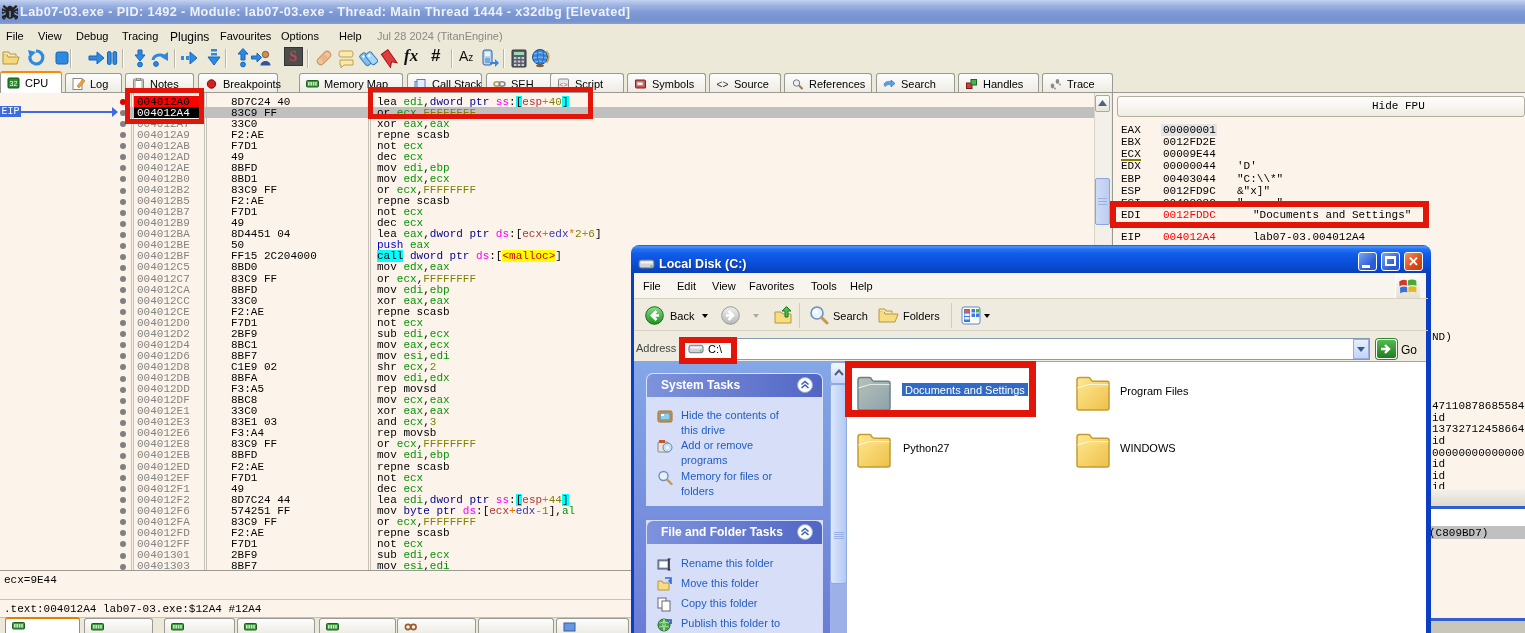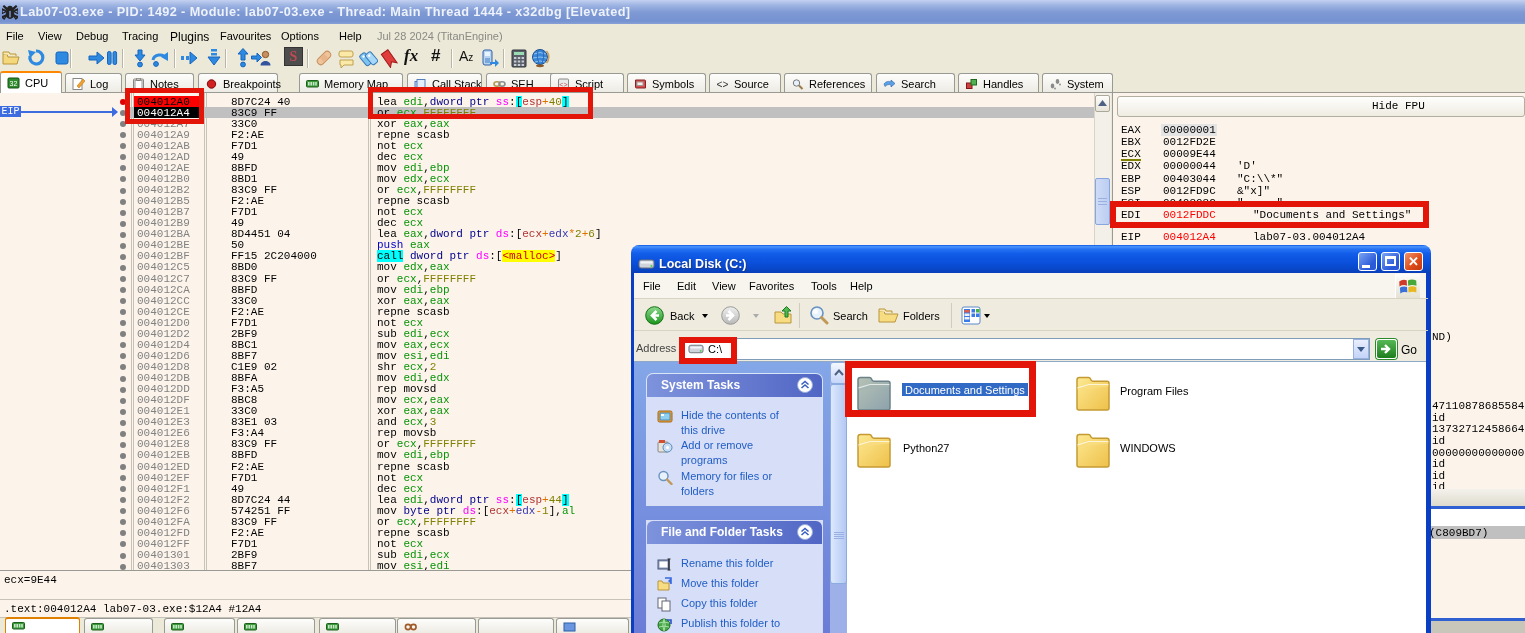--- a/index.html
+++ b/index.html
@@ -250,21 +250,21 @@
   </div>
 <div class="tab" style="left:1042px;width:71px">
     <svg class="ti" viewBox="0 0 13 12">
       <g fill="#8a8a8a">
         <ellipse cx="3.5" cy="8" rx="1.8" ry="2.4"></ellipse>
         <ellipse cx="8.5" cy="3.5" rx="1.8" ry="2.4"></ellipse>
         <circle cx="6" cy="10.5" r="0.9"></circle>
         <circle cx="11" cy="6.5" r="0.9"></circle>
       </g>
     </svg>
-    <span>System</span>
+    <span>Trace</span>
   </div>
 <div class="a" style="left:0;top:93px;width:1094px;height:477px;background:#fcf4eb"></div>
 <div class="a" style="left:131px;top:93px;width:1px;height:477px;background:#c6c2b8"></div>
 <div class="a" style="left:133px;top:93px;width:1px;height:477px;background:#c6c2b8"></div>
 <div class="a" style="left:204px;top:93px;width:1px;height:477px;background:#c6c2b8"></div>
 <div class="a" style="left:206px;top:93px;width:1px;height:477px;background:#c6c2b8"></div>
 <div class="a" style="left:368px;top:93px;width:1px;height:477px;background:#c6c2b8"></div>
 <div class="a" style="left:370px;top:93px;width:1px;height:477px;background:#c6c2b8"></div>
 <div class="a" style="left:120px;top:99.0px;width:6px;height:6px;border-radius:3px;background:#e00000"></div>
 <div class="a" style="left:134px;top:96.0px;width:68px;height:11.06px;background:#ff0000"></div>

